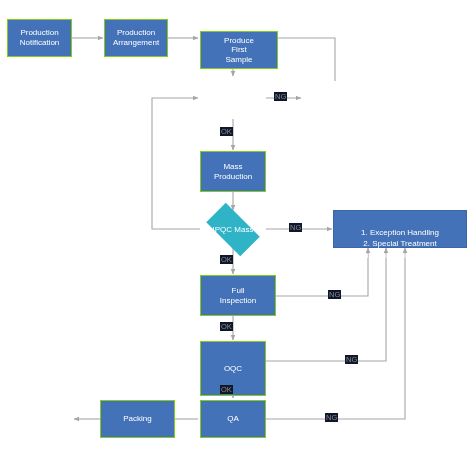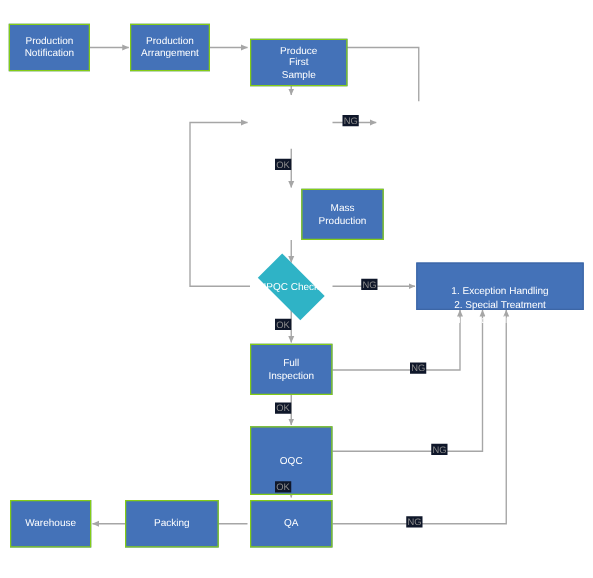--- a/index.html
+++ b/index.html
@@ -145,55 +145,52 @@
 Arrangement</span>
   </div>
 
   <div class="node process" style="left:200px; top:19px; width:78px; height:38px;margin-top:12px;">
     <span class="lbl">Produce First
 Sample</span>
   </div>
 
 
 
-  <div class="node process" style="left:200px; top:151px; width:66px; height:41px;margin-left:41px;">
+  <div class="node process" style="left:200px; top:151px; width:66px; height:41px;">
     <span class="lbl">Mass
 Production</span>
   </div>
 
   <div class="node decision" style="left:199px; top:210px; width:68px; height:39px;">
     <span class="dia"></span>
-    <span class="lbl">IPQC Check</span>
+    <span class="lbl">IPQC Mass</span>
   </div>
 
   <div class="node exception" style="left:333px; top:210px; width:134px; height:38px;">
     <span class="lbl">1. Exception Handling
 2. Special Treatment
 3. Unqualified Ordnance Disposal</span>
   </div>
 
-  <div class="node process" style="left:200px; top:275px; width:66px; height:41px;align-items:center;">
+  <div class="node process" style="left:200px; top:275px; width:76px; height:41px;align-items:center;">
     <span class="lbl">Full Inspection</span>
   </div>
 
   <div class="node process" style="left:200px; top:341px; width:66px; height:55px;">
     <span class="lbl">OQC</span>
   </div>
 
   <div class="node process" style="left:200px; top:400px; width:66px; height:38px;text-align:center;">
     <span class="lbl">QA</span>
   </div>
 
   <div class="node process" style="left:100px; top:400px; width:75px; height:38px;">
     <span class="lbl">Packing</span>
   </div>
 
-  <div class="node process" style="left:8px; top:400px; width:65px; height:38px;">
-    <span class="lbl">Warehouse</span>
-  </div>
 
   <div class="edge-label" style="left:274px; top:92px;">NG</div>
 
   <div class="edge-label" style="left:220px; top:127px;">OK</div>
 
   <div class="edge-label" style="left:289px; top:223px;">NG</div>
 
   <div class="edge-label" style="left:220px; top:255px;">OK</div>
 
   <div class="edge-label" style="left:328px; top:290px;">NG</div>

